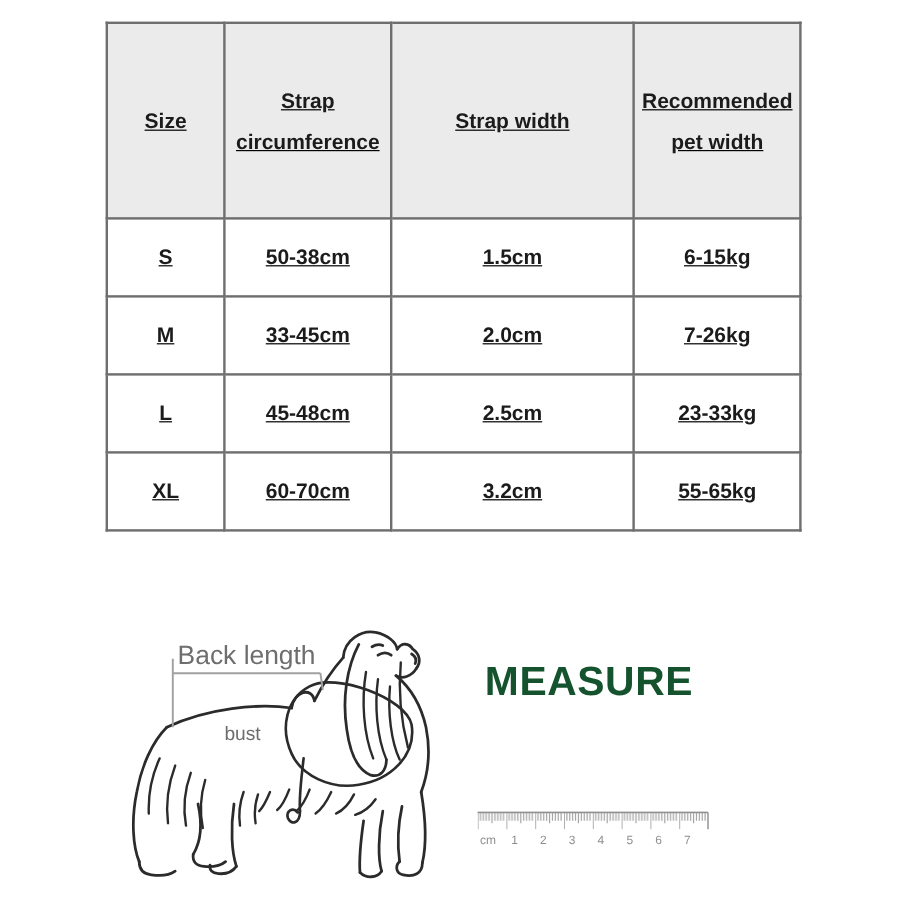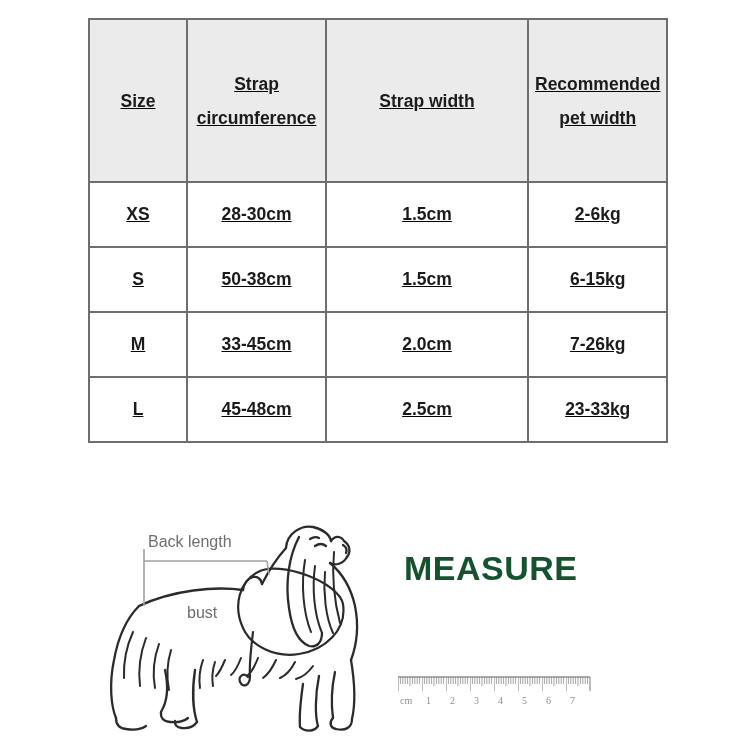--- a/index.html
+++ b/index.html
@@ -23,32 +23,32 @@
   }
   .size-table tbody td{height:63px;background:#ffffff;}
 
   
   .dog-wrap{position:absolute;left:103px;top:520px;width:290px;height:230px;}
   .dog-wrap svg{display:block;width:290px;height:230px;}
   .gray-label{
     position:absolute;color:#6e6e6e;font-weight:normal;
     font-family:"Liberation Sans", sans-serif;white-space:nowrap;
   }
-  #back-length-label{left:148px;top:533px;font-size:16px;}
+  #back-length-label{left:148px;top:533px;font-size:22px;}
   #bust-label{left:187px;top:604px;font-size:16px;}
   .measure-title{
     position:absolute;left:404px;top:549px;
     font-size:34px;font-weight:bold;letter-spacing:.5px;color:#14532d;
   }
   
   .ruler{position:absolute;left:397px;top:676px;width:198px;height:36px;}
   .ruler svg{display:block;}
   .ruler-num{
     position:absolute;top:19px;font-size:10px;color:#8f8f8f;
-    font-family:Liberation Serif, serif;
+    font-family:Liberation Sans, sans-serif;
   }
 </style>
 </head>
 <body>
 
 <table class="size-table">
   <colgroup>
     <col style="width:98px">
       <col style="width:139px">
       <col style="width:202px">
@@ -57,42 +57,42 @@
   <thead>
     <tr>
       <th>Size</th>
       <th>Strap circumference</th>
       <th>Strap width</th>
       <th>Recommended pet width</th>
     </tr>
   </thead>
   <tbody>
     <tr>
-      <td>XS</td>
-      <td>28-30cm</td>
-      <td>1.5cm</td>
-      <td>2-6kg</td>
-    </tr>
-    <tr>
       <td>S</td>
       <td>50-38cm</td>
       <td>1.5cm</td>
       <td>6-15kg</td>
     </tr>
     <tr>
       <td>M</td>
       <td>33-45cm</td>
       <td>2.0cm</td>
       <td>7-26kg</td>
     </tr>
     <tr>
       <td>L</td>
       <td>45-48cm</td>
       <td>2.5cm</td>
       <td>23-33kg</td>
+    </tr>
+    <tr>
+      <td>XL</td>
+      <td>60-70cm</td>
+      <td>3.2cm</td>
+      <td>55-65kg</td>
     </tr>
   </tbody>
 </table>
 
 <div class="dog-wrap">
   <svg viewBox="0 0 290 230" xmlns="http://www.w3.org/2000/svg">
     <g fill="none" stroke="#2b2b2b" stroke-width="2.3" stroke-linecap="round" stroke-linejoin="round">
 
       <path d="M36,86 C70,70 112,66 140,70"></path>
 

